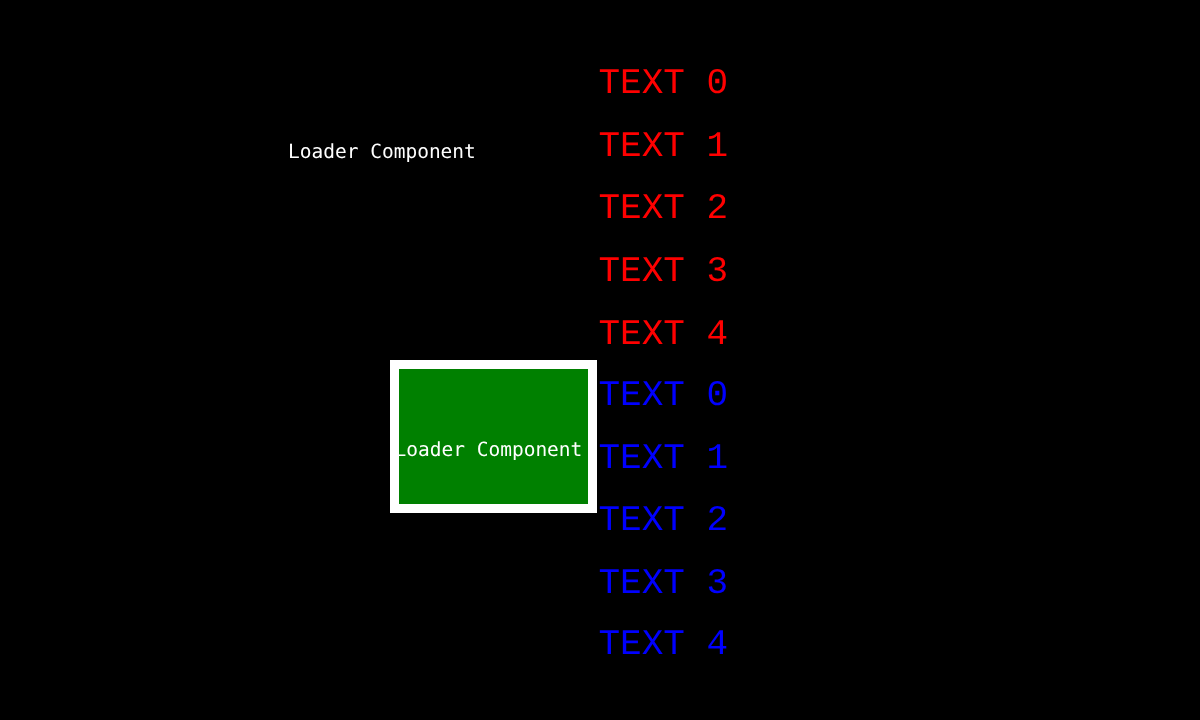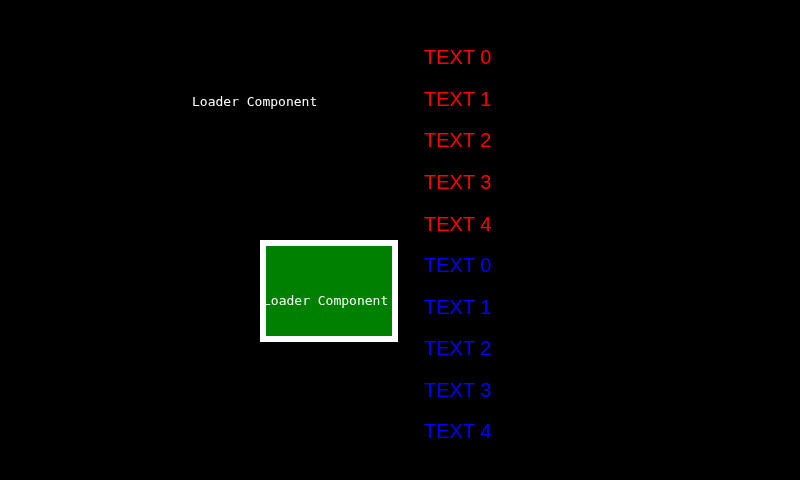--- a/index.html
+++ b/index.html
@@ -14,26 +14,26 @@
     height: 480px;
     background: #000000;
     overflow: hidden;
     font-family: "DejaVu Sans Mono", "Liberation Mono", monospace;
     -webkit-font-smoothing: antialiased;
   }
 
   
   .text-row {
     position: absolute;
-    left: 424px;
+    left: 399px;
     height: 42px;
     line-height: 42px;
     white-space: pre;
-    font-family: Liberation Sans, sans-serif;
-    font-size: 20px;
+    font-family: Liberation Mono, monospace;
+    font-size: 24px;
     font-weight: 400;
     letter-spacing: 0px;
     z-index: 1;
   }
   .text-row.red  { color: #ff0000; }
   .text-row.blue { color: #0000ff; }
 
   
   .loader-label-free {
     position: absolute;

